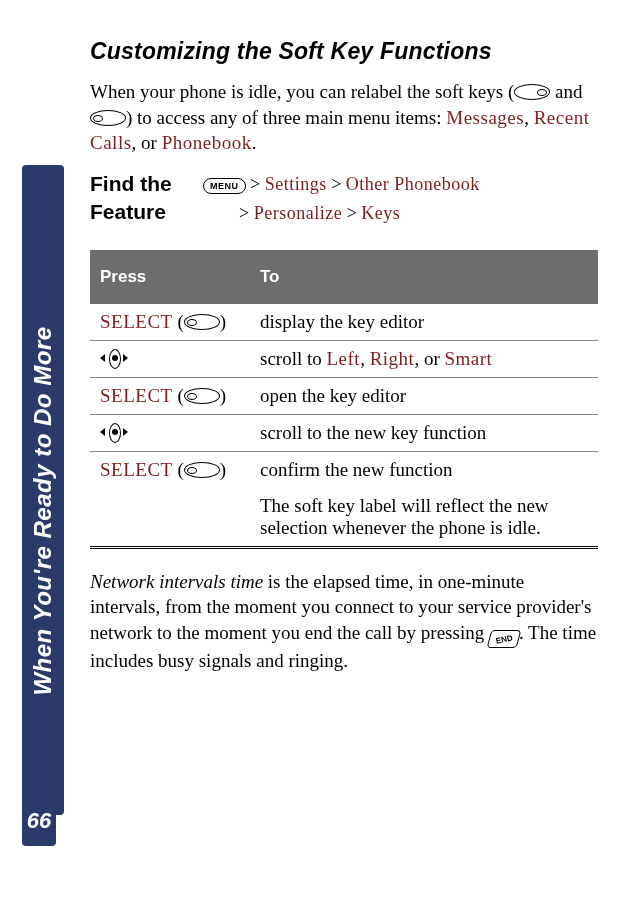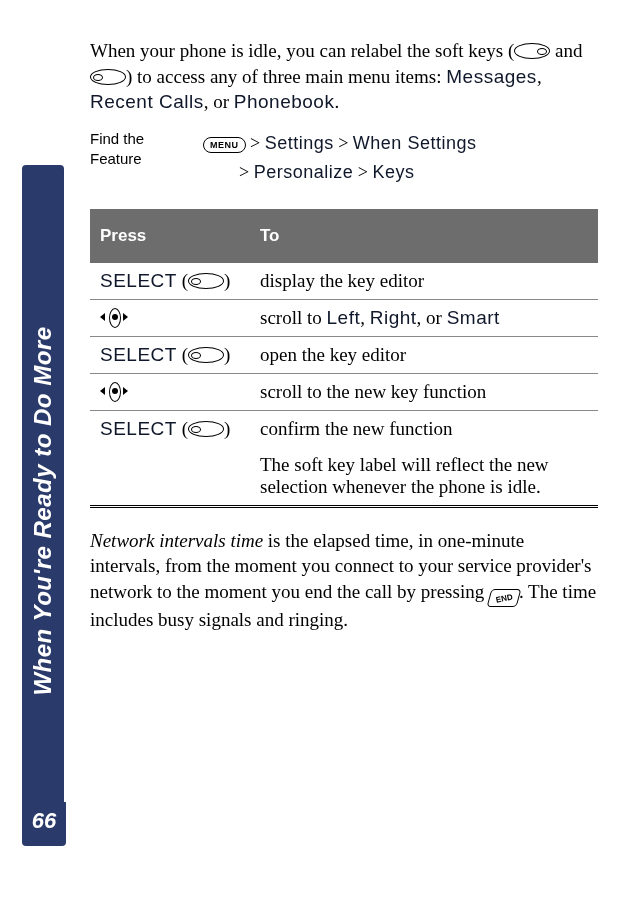--- a/index.html
+++ b/index.html
@@ -2,27 +2,27 @@
 <html><head>
 <meta charset="utf-8">
 <style>
   * { margin: 0; padding: 0; box-sizing: border-box; }
   html, body { width: 638px; height: 901px; background: #fff; font-family: Georgia, 'Times New Roman', serif; color: #000; }
   .page { position: relative; width: 638px; height: 901px; }
   .sidebar { position: absolute; left: 0; top: 0; width: 70px; height: 901px; background: #fff; }
   .sidebar-strip { position: absolute; left: 22px; top: 165px; width: 42px; height: 650px; background: #2a3a6a; border-radius: 4px; }
   .sidebar-text { position: absolute; left: 22px; bottom: 110px; width: 42px; height: 560px; color: #fff; font-family: Arial, Helvetica, sans-serif; font-weight: bold; font-style: italic; font-size: 24px; display: flex; align-items: center; justify-content: center; }
   .sidebar-text span { transform: rotate(-90deg); white-space: nowrap; letter-spacing: 0.5px; }
-  .pagenum { position: absolute; left: 22px; bottom: 55px; width: 44px; text-align: center; color: #fff; font-family: Arial, Helvetica, sans-serif; font-weight: bold; font-style: italic; font-size: 22px; background: #2a3a6a; padding: 6px 0 12px; border-radius: 0 0 4px 4px; }
+  .pagenum { position: absolute; left: 22px; bottom: 55px; width: 34px; text-align: center; color: #fff; font-family: Arial, Helvetica, sans-serif; font-weight: bold; font-style: italic; font-size: 22px; background: #2a3a6a; padding: 6px 0 12px; border-radius: 0 0 4px 4px; }
   .content { position: absolute; left: 90px; right: 40px; top: 38px; }
   h2.sect { font-family: Arial, Helvetica, sans-serif; font-weight: bold; font-style: italic; font-size: 23px; margin-bottom: 14px; letter-spacing: 0.2px; }
   p.body { font-size: 19px; line-height: 1.35; margin-bottom: 14px; }
-  .mono { font-family: Liberation Sans, sans-serif; color: #0f172a; letter-spacing: 0.5px; }
+  .mono { font-family: Liberation Serif, serif; color: #7f1d1d; letter-spacing: 0.5px; }
   .feature-row { display: flex; gap: 18px; margin: 8px 0 22px; align-items: flex-start; }
-  .feature-label { font-family: Arial, Helvetica, sans-serif; font-weight: normal; font-size: 15px; line-height: 1.35; width: 95px; }
+  .feature-label { font-family: Arial, Helvetica, sans-serif; font-weight: bold; font-size: 21px; line-height: 1.35; width: 95px; }
   .feature-path { font-size: 18px; line-height: 1.6; flex: 1; }
   .menu-chip { display: inline-block; border: 1.5px solid #000; border-radius: 12px; padding: 0 6px; font-family: Liberation Sans, sans-serif; font-size: 9px; font-weight: bold; letter-spacing: 0.5px; vertical-align: 1px; }
   .gt { font-family: Georgia, serif; color: #000; }
   table.press { width: 100%; border-collapse: collapse; margin-bottom: 20px; }
   table.press thead th { background: #6d6d6d; color: #fff; font-family: Arial, Helvetica, sans-serif; font-weight: bold; font-size: 17px; text-align: left; padding: 17px 10px; }
   table.press thead th:first-child { width: 160px; }
   table.press tbody td { padding: 7px 10px; font-size: 19px; border-bottom: 1px solid #888; vertical-align: top; }
   table.press tbody tr:last-child td { border-bottom: 3px double #000; border-top: none; }
   table.press tbody tr.last-data td { border-bottom: none; }
   .key-oval { display: inline-block; width: 36px; height: 16px; border: 1.5px solid #000; border-radius: 50%; position: relative; vertical-align: -2px; }
@@ -49,33 +49,34 @@
   <div class="sidebar">
     <div class="sidebar-strip"></div>
     <div class="sidebar-text">
         <span>When You're Ready to Do More</span>
       </div>
     <div class="pagenum">66</div>
   </div>
 
   <div class="content">
 
+    <h2 class="sect">Customizing the Soft Key Functions</h2>
 
     <p class="body">
       <span>When your phone is idle, you can relabel the soft keys (</span><span class="key-oval left-notch"></span><span> and </span><span class="key-oval right-notch"></span><span>) to access any of three main menu items: </span><span class="mono">Messages</span><span>, </span><span class="mono">Recent Calls</span><span>, or </span><span class="mono">Phonebook</span><span>.</span>
     </p>
 
     <div class="feature-row">
       <div class="feature-label">
         <span>Find the</span><br><span>Feature</span>
       </div>
       <div class="feature-path">
         <span class="menu-chip">MENU</span>
         <span class="gt"> &gt; </span><span class="mono">Settings</span>
-        <span class="gt"> &gt; </span><span class="mono">When Settings</span><br>
+        <span class="gt"> &gt; </span><span class="mono">Other Phonebook</span><br>
         &nbsp;&nbsp;&nbsp;&nbsp;&nbsp;&nbsp;&nbsp;&nbsp;<span class="gt">&gt; </span><span class="mono">Personalize</span>
         <span class="gt"> &gt; </span><span class="mono">Keys</span>
       </div>
     </div>
 
     <table class="press">
       <thead>
         <tr>
           <th>Press</th>
           <th>To</th>

